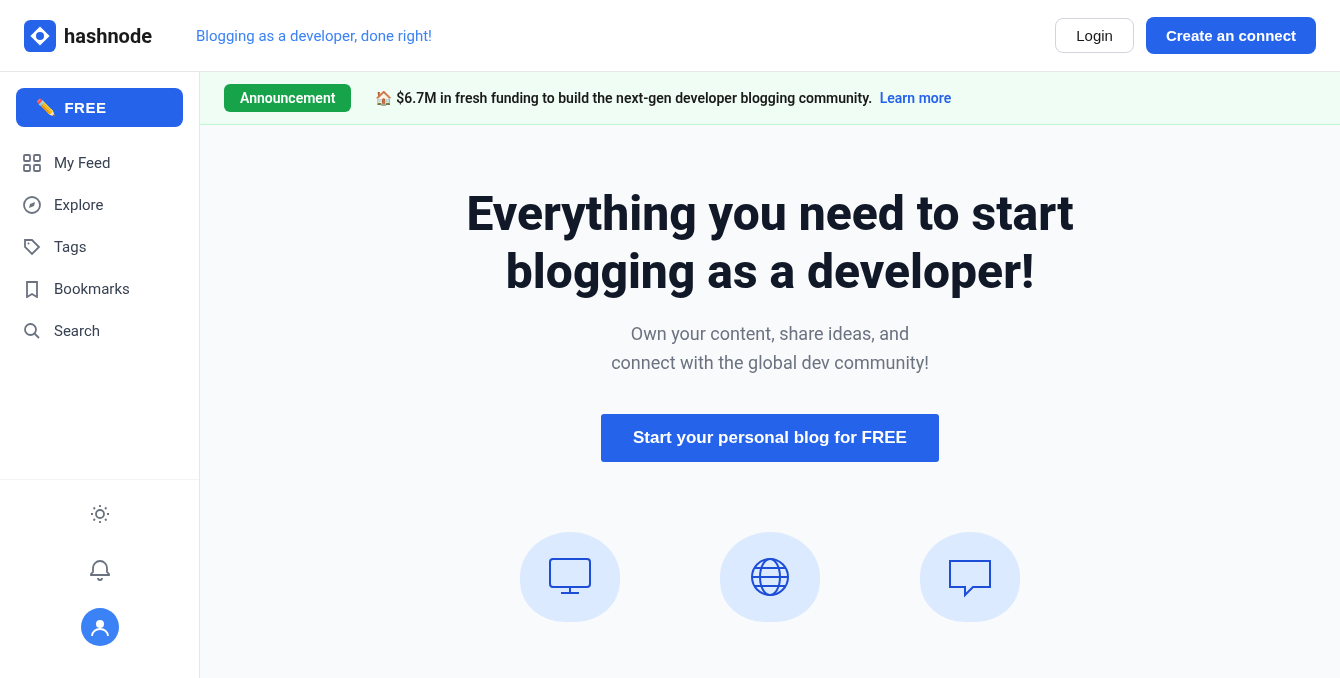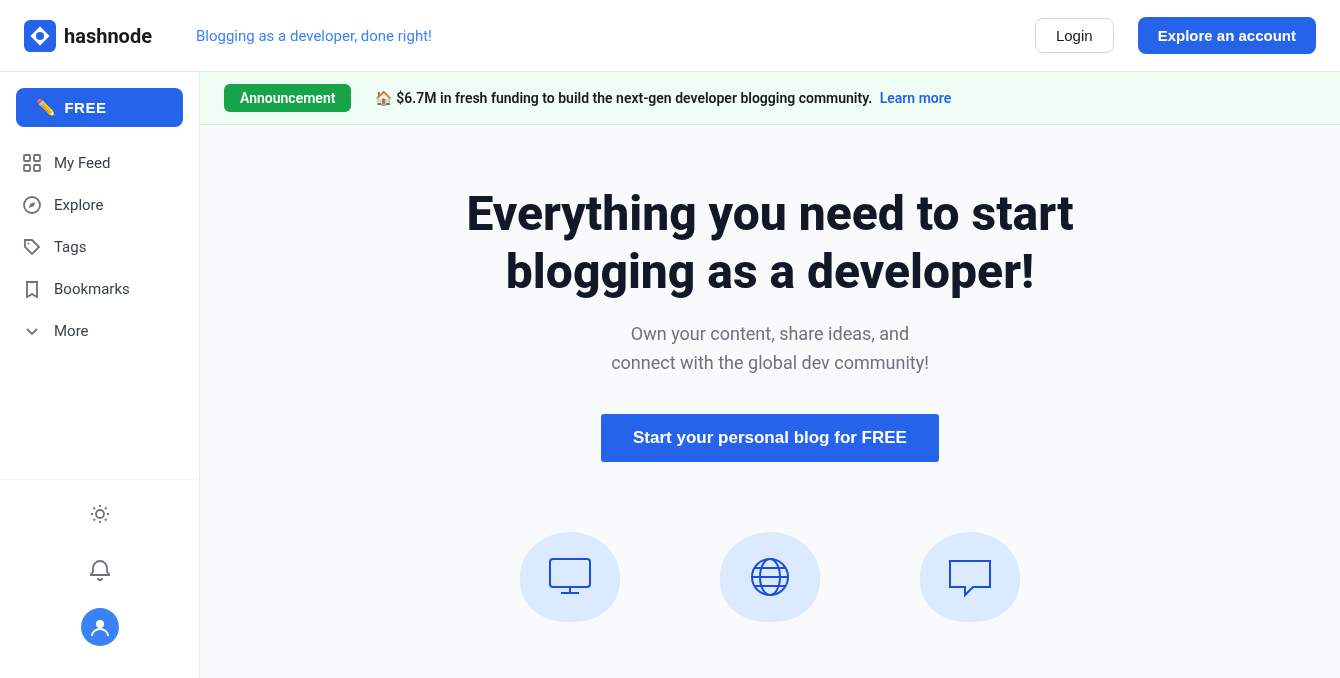--- a/index.html
+++ b/index.html
@@ -37,21 +37,21 @@
       height: 32px;
     }
     .header-tagline {
       color: #3b82f6;
       font-size: 15px;
       margin-left: 32px;
     }
     .header-right {
       display: flex;
       align-items: center;
-      gap: 24px;
+      gap: 12px;
     }
     .login-btn {
       padding: 8px 20px;
       border: 1px solid #d1d5db;
       background: #fff;
       border-radius: 8px;
       font-size: 15px;
       color: #1a1a1a;
       cursor: pointer;
       font-weight: 500;
@@ -248,21 +248,21 @@
         <rect width="40" height="40" rx="8" fill="#2563EB"></rect>
         <path d="M20 8L32 20L20 32L8 20L20 8Z" fill="white"></path>
         <circle cx="20" cy="20" r="5" fill="#2563EB"></circle>
       </svg>
       <span>hashnode</span>
     </a>
     <span class="header-tagline">Blogging as a developer, done right!</span>
   </div>
   <div class="header-right">
     <button class="login-btn">Login</button>
-    <button class="create-account-btn">Explore an account</button>
+    <button class="create-account-btn">Create an connect</button>
   </div>
 </div>
 
 <div class="app-body">
 
   <div class="sidebar">
     <button class="write-btn">
       <span class="pencil-icon">✏️</span>
       <span>FREE</span>
     </button>
@@ -303,29 +303,30 @@
 
       <div class="nav-item">
         <span class="nav-icon">
           <svg width="18" height="18" viewBox="0 0 18 18" fill="none" stroke="#6b7280" stroke-width="1.8">
             <path d="M4 2h10v15l-5-3-5 3V2z"></path>
           </svg>
         </span>
         <span>Bookmarks</span>
       </div>
 
-
       <div class="nav-item">
         <span class="nav-icon">
           <svg width="18" height="18" viewBox="0 0 18 18" fill="none" stroke="#6b7280" stroke-width="1.8">
-            <polyline points="4,7 9,12 14,7"></polyline>
+            <circle cx="7.5" cy="7.5" r="5.5"></circle>
+            <line x1="11.5" y1="11.5" x2="16" y2="16"></line>
           </svg>
         </span>
-        <span>More</span>
-      </div>
+        <span>Search</span>
+      </div>
+
 
     </div>
 
     <div class="sidebar-bottom">
       <div class="sidebar-icon-btn">
         <svg width="22" height="22" viewBox="0 0 22 22" fill="none" stroke="#6b7280" stroke-width="1.8">
           <circle cx="11" cy="11" r="4"></circle>
           <line x1="11" y1="2" x2="11" y2="4"></line>
           <line x1="11" y1="18" x2="11" y2="20"></line>
           <line x1="2" y1="11" x2="4" y2="11"></line>

